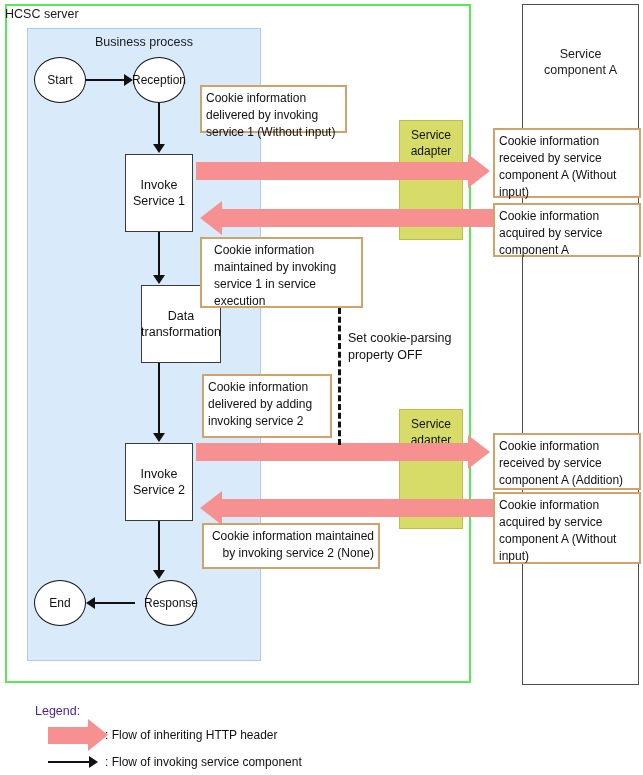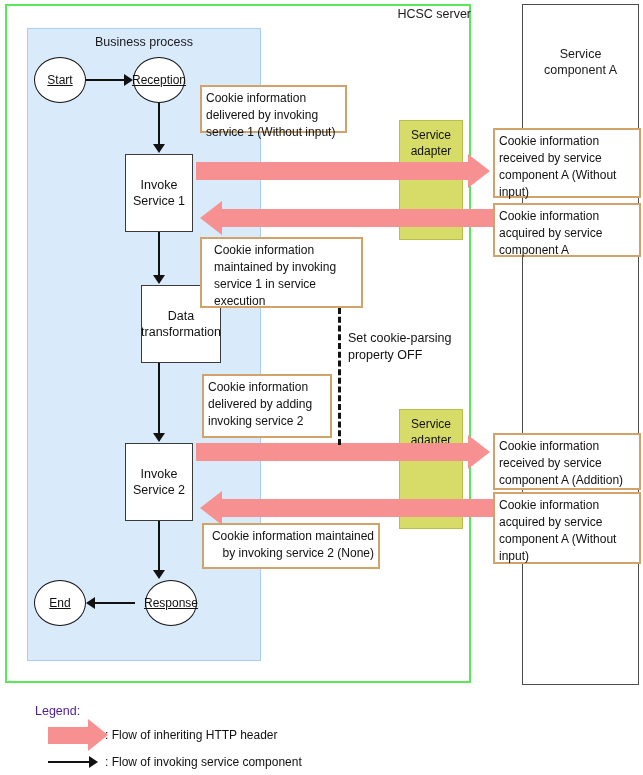--- a/index.html
+++ b/index.html
@@ -19,21 +19,21 @@
 
   
   .hcsc-server{
     left:5px; top:4px; width:466px; height:679px;
     border:2px solid #58e858;
     background:#ffffff;
     box-sizing:border-box;
   }
   .hcsc-title{
     left:5px; top:7px; width:466px;
-    text-align:right;
+    text-align:left;
     font-size:12.5px; color:#1a1a1a;
   }
   .business-process{
     left:27px; top:28px; width:234px; height:633px;
     background:#d9eafb;
     border:1px solid #aacdf0;
     box-sizing:border-box;
   }
   .bp-title{
     left:27px; top:35px; width:234px;
@@ -53,21 +53,20 @@
   }
 
   
   .node-circle{
     border:1.6px solid #111;
     border-radius:50%;
     background:#ffffff;
     display:flex; align-items:center; justify-content:center;
     font-size:12px; color:#111;
     box-sizing:border-box;
-    text-decoration:underline;
   }
   .node-rect{
     border:1.6px solid #3a3a3a;
     background:#ffffff;
     display:flex; align-items:center; justify-content:center;
     text-align:center; line-height:16px;
     font-size:12.5px; color:#111;
     box-sizing:border-box;
   }
   .circ-start   {left:34px;  top:57px;  width:52px; height:46px;}

